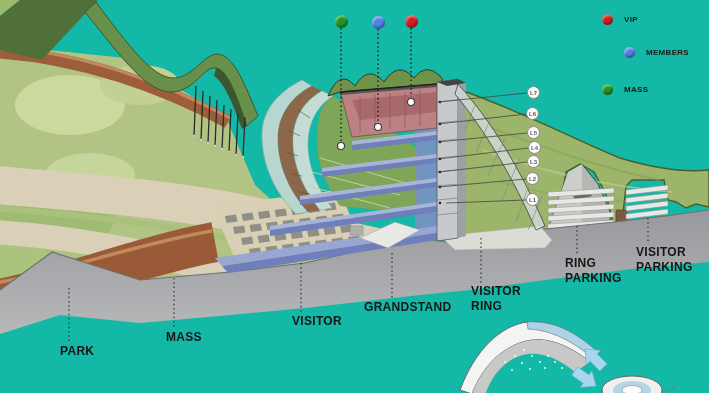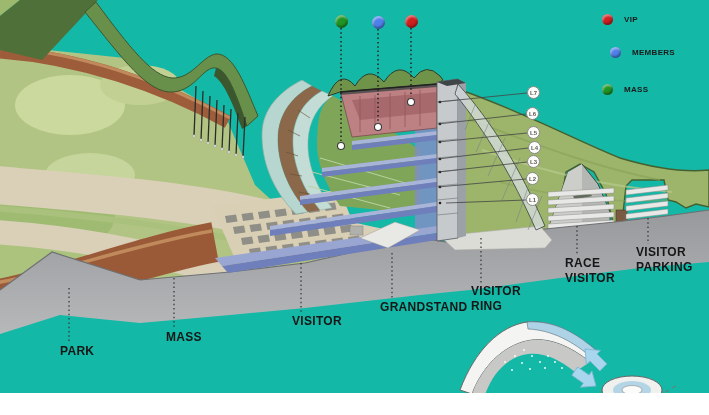--- a/index.html
+++ b/index.html
@@ -303,38 +303,38 @@
 </svg>
 
 <div class="cat-dot" style="left: 334.5px; top: 14.5px; background: rgb(31, 148, 34);"></div>
 <div class="cat-dot" style="left: 371.5px; top: 15.5px; background: rgb(79, 127, 232);"></div>
 <div class="cat-dot" style="left: 404.5px; top: 14.5px; background: rgb(208, 31, 31);"></div>
 
 <div class="legend-row" style="left:602px;top:13px;">
   <span class="legend-dot" style="background: rgb(208, 31, 31);"></span>
   <span class="legend-label">VIP</span>
 </div>
-<div class="legend-row" style="left:610px;top:46px;">
+<div class="legend-row" style="left:624px;top:46px;">
   <span class="legend-dot" style="background: rgb(79, 127, 232);"></span>
   <span class="legend-label">MEMBERS</span>
 </div>
 <div class="legend-row" style="left:602px;top:83px;">
   <span class="legend-dot" style="background: rgb(31, 148, 34);"></span>
   <span class="legend-label">MASS</span>
 </div>
 
 <div class="badge" style="left:527px;top:86px;">L7</div>
 <div class="badge" style="left:526px;top:107px;">L6</div>
 <div class="badge" style="left:527px;top:126px;">L5</div>
 <div class="badge" style="left:528px;top:141px;">L4</div>
 <div class="badge" style="left:527px;top:155px;">L3</div>
 <div class="badge" style="left:526px;top:172px;">L2</div>
 <div class="badge" style="left:526px;top:193px;">L1</div>
 
 <div class="lbl single" style="left:60px;top:344px;text-align:right;">PARK</div>
 <div class="lbl single" style="left:166px;top:330px;">MASS</div>
 <div class="lbl single" style="left:292px;top:314px;">VISITOR</div>
-<div class="lbl single" style="left:380px;top:300px;">GRANDSTAND</div>
+<div class="lbl single" style="left:364px;top:300px;">GRANDSTAND</div>
 <div class="lbl" style="left:471px;top:284px;width:48px;">VISITOR RING</div>
-<div class="lbl" style="left:565px;top:256px;width:52px;">RACE VISITOR</div>
+<div class="lbl" style="left:565px;top:256px;width:52px;">RING PARKING</div>
 <div class="lbl" style="left:636px;top:245px;width:56px;">VISITOR PARKING</div>
 
 </div>
 
 </body></html>

